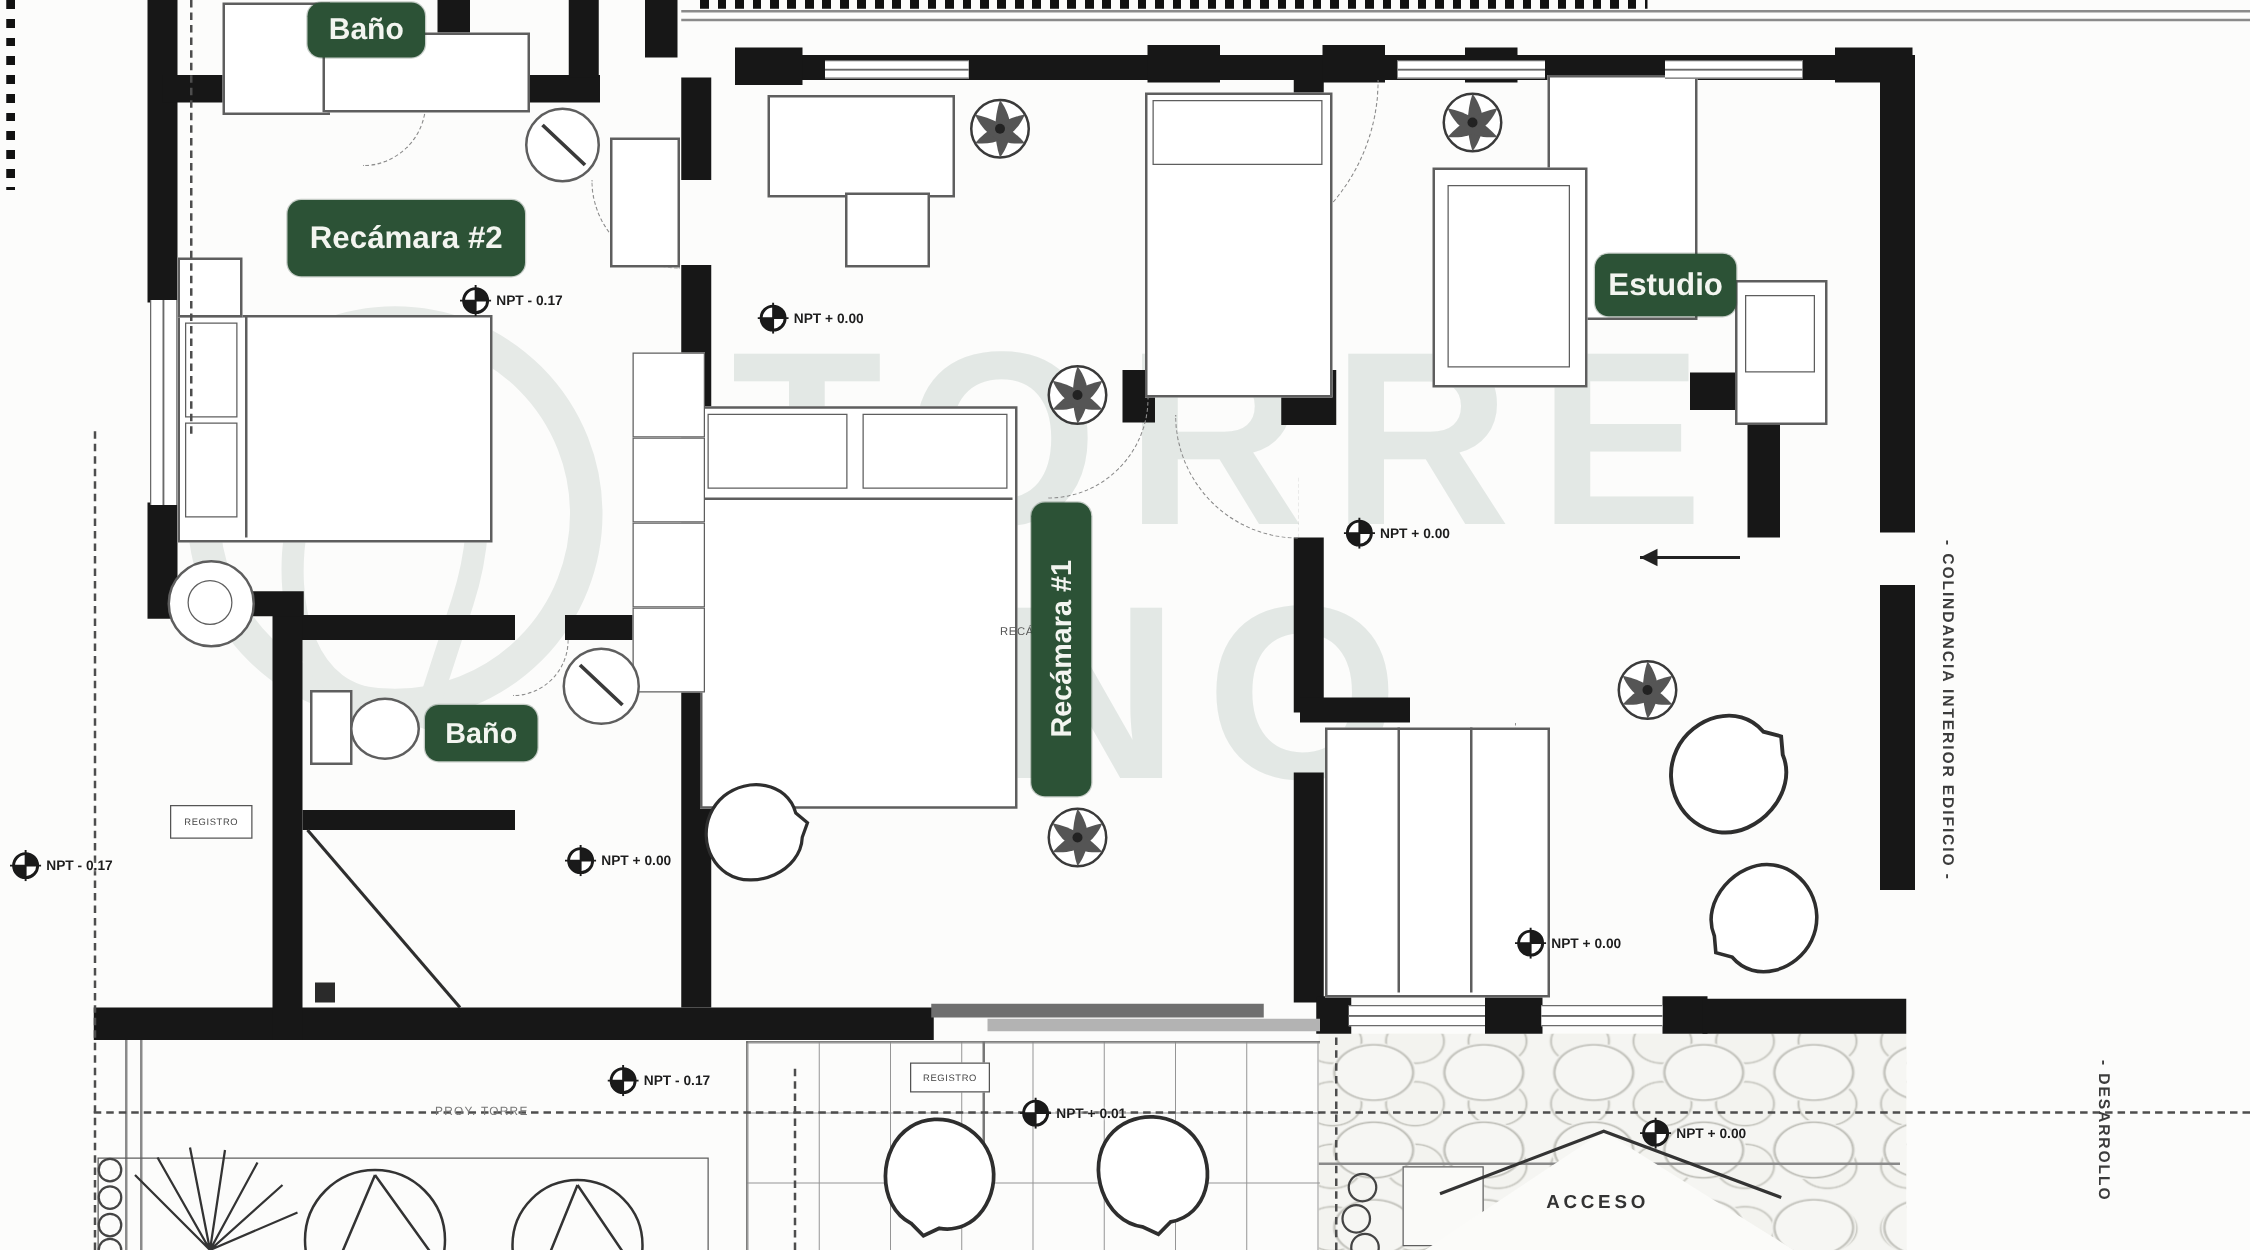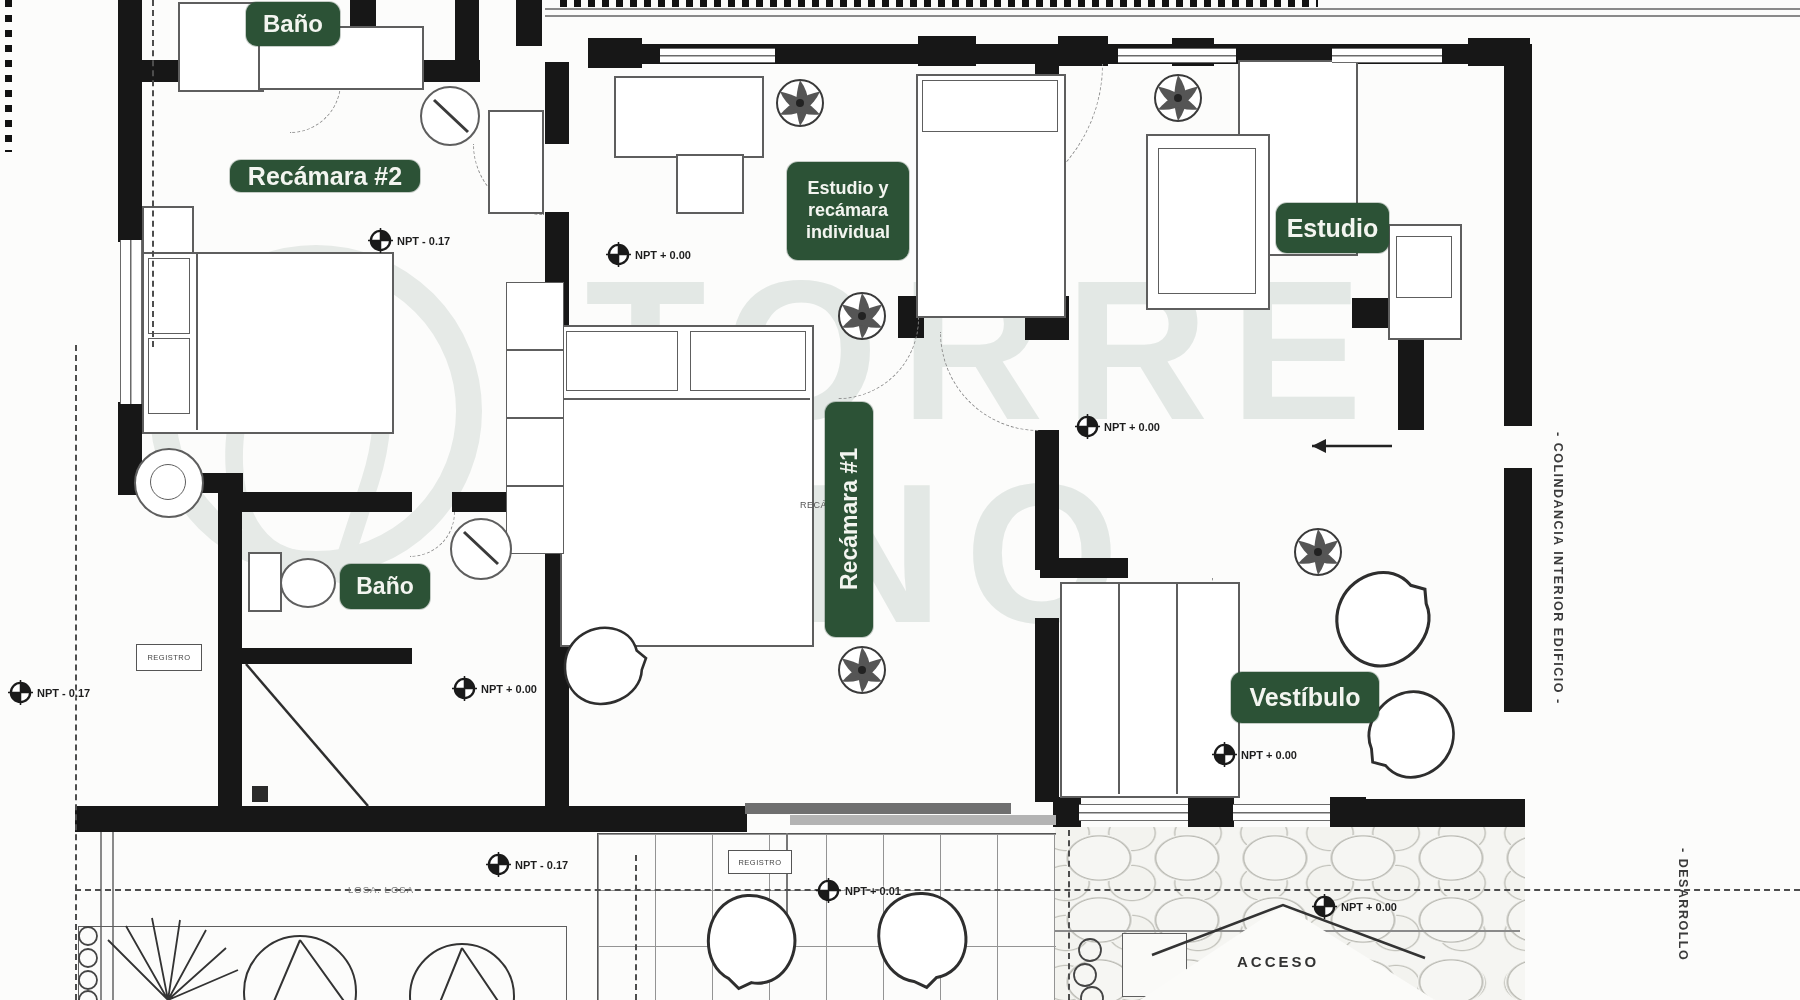--- a/index.html
+++ b/index.html
@@ -223,52 +223,44 @@
       <circle cx="1090" cy="950" r="11"></circle>
         <circle cx="1085" cy="975" r="11"></circle>
         <circle cx="1092" cy="998" r="11"></circle>
     </g>
   </svg>
 
   <div class="sidetext" style="left:1551px;top:432px;height:370px;">- COLINDANCIA INTERIOR EDIFICIO -</div>
   <div class="sidetext" style="left:1676px;top:848px;height:152px;overflow:hidden;">- DESARROLLO</div>
 
   <div class="smalltext" style="left:1237px;top:953px;font-size:15px;letter-spacing:3px;font-weight:bold;color:#333;z-index:5;">ACCESO</div>
-  <div class="smalltext" style="left:348px;top:884px;font-size:9.5px;color:#777;letter-spacing:1px;">LOSA. LOSA</div>
+  <div class="smalltext" style="left:348px;top:884px;font-size:9.5px;color:#777;letter-spacing:1px;">PROY. TORRE</div>
   <div class="smalltext" style="left:800px;top:500px;font-size:9px;color:#555;z-index:4;letter-spacing:.5px;">RECÁMARA 1</div>
   <div class="box-label" style="left:136px;top:644px;width:64px;height:25px;">
     <span>REGISTRO</span>
   </div>
   <div class="box-label" style="left:728px;top:850px;width:62px;height:22px;">
     <span>REGISTRO</span>
   </div>
 
 <div class="room-label" style="left: 246px; top: 2px; width: 94px; height: 44px; font-size: 24px;">
       <div>Baño</div>
     </div>
-    <div class="room-label" style="left: 230px; top: 160px; width: 190px; height: 32px; font-size: 25px; align-items: center;">
+    <div class="room-label" style="left: 230px; top: 160px; width: 190px; height: 61px; font-size: 25px; align-items: center;">
       <div>Recámara #2</div>
-    </div>
-    <div class="room-label" style="left: 787px; top: 162px; width: 122px; height: 98px; font-size: 18px;">
-      <div>Estudio y</div>
-      <div>recámara</div>
-      <div>individual</div>
     </div>
     <div class="room-label" style="left: 1276px; top: 203px; width: 113px; height: 50px; font-size: 25px;">
       <div>Estudio</div>
     </div>
     <div class="room-label vertical" style="left: 825px; top: 402px; width: 48px; height: 235px; font-size: 23px;">
       <div>Recámara #1</div>
     </div>
     <div class="room-label" style="left: 340px; top: 564px; width: 90px; height: 45px; font-size: 23px;">
       <div>Baño</div>
     </div>
-    <div class="room-label" style="left: 1231px; top: 672px; width: 148px; height: 51px; font-size: 25px;">
-      <div>Vestíbulo</div>
-    </div>
     <div class="npt" style="left: 368px; top: 228px;">
       <svg width="25" height="25" viewBox="0 0 26 26">
         <circle cx="13" cy="13" r="10" fill="#fff" stroke="#1a1a1a" stroke-width="2.4"></circle>
         <path d="M13 3 A10 10 0 0 1 23 13 L13 13 Z" fill="#1a1a1a"></path>
         <path d="M13 23 A10 10 0 0 1 3 13 L13 13 Z" fill="#1a1a1a"></path>
         <path d="M13 0 V26 M0 13 H26" stroke="#1a1a1a" stroke-width="1.6"></path>
       </svg>
       <span>NPT - 0.17</span>
     </div>
     <div class="npt" style="left: 606px; top: 242px;">

